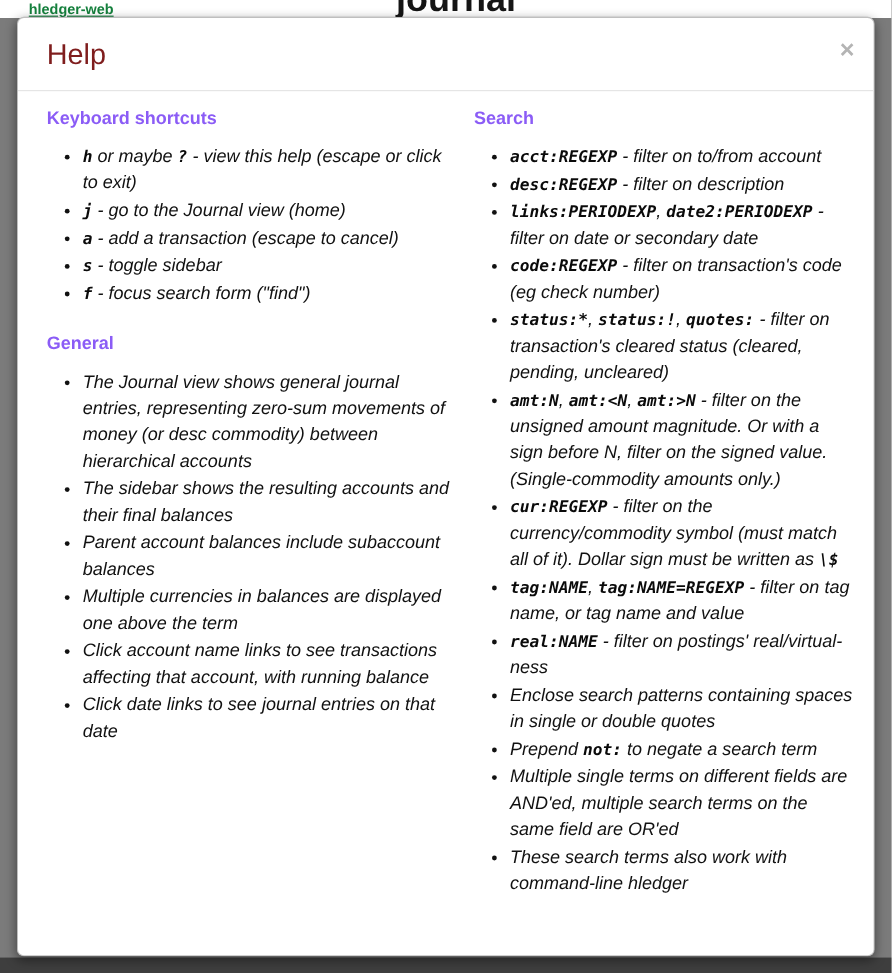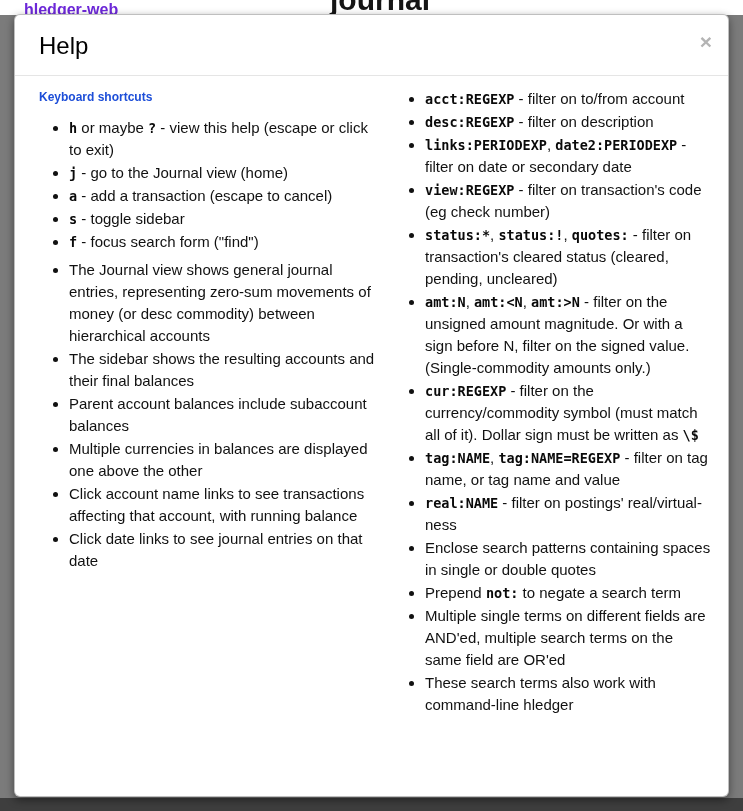--- a/index.html
+++ b/index.html
@@ -10,21 +10,21 @@
     position:relative;
   }
 
   
   .page-strip {
     position:absolute; top:0; left:0; width:100%; height:15px;
     background:#ffffff; overflow:hidden;
   }
   .brand {
     position:absolute; left:24px; top:1px;
-    color:#6d28d9; font-size:16px; font-weight:bold; text-decoration:underline;
+    color:#15803d; font-size:12px; font-weight:bold; text-decoration:underline;
     cursor:pointer;
   }
   .page-heading {
     position:absolute; left:330px; top:-17px;
     font-size:30px; font-weight:bold; color:#151515; white-space:nowrap;
   }
   .footer-strip {
     position:absolute; bottom:0; left:0; width:100%; height:13px;
     background:#3e3e3e;
   }
@@ -37,46 +37,47 @@
     border-radius:6px;
     box-shadow:0 3px 9px rgba(0,0,0,0.45);
     overflow:hidden;
   }
   .modal-header {
     position:relative;
     padding:17px 20px 15px 24px;
     border-bottom:1px solid #e5e5e5;
   }
   .modal-title {
-    font-size:24px; font-weight:500; color:#000000;
+    font-size:24px; font-weight:500; color:#7f1d1d;
   }
   .close-btn {
     position:absolute; right:16px; top:16px;
     background:none; border:none;
     font-size:21px; font-weight:bold; line-height:1;
     color:#b4b4b4; cursor:pointer;
     font-family:"Liberation Sans","DejaVu Sans",sans-serif;
   }
   .modal-body {
     display:flex;
     padding:12px 16px 20px 24px;
   }
   .col-left  { width:356px; padding-right:20px; }
   .col-right { flex:1; }
 
   .modal-body h3 {
-    font-size:12px; font-weight:bold; color:#1d4ed8;
+    font-size:15px; font-weight:bold; color:#8b5cf6;
     margin:2px 0 13px;
   }
   .col-left h3:nth-of-type(2) { margin-top:22px; }
 
   .modal-body ul {
     padding-left:30px;
     margin:0 0 6px;
     list-style:disc;
+    font-style:italic;
   }
   .modal-body li {
     font-size:15px; line-height:22px; color:#111;
     margin-bottom:1px;
   }
   .modal-body code {
     font-family:"DejaVu Sans Mono","Liberation Mono",monospace;
     font-size:13.5px; font-weight:bold; color:#0a0a0a;
   }
 </style>
@@ -104,36 +105,38 @@
       <div class="col-left">
         <h3>Keyboard shortcuts</h3>
         <ul>
             <li><code>h</code> or maybe <code>?</code> - view this help (escape or click to exit)</li>
             <li><code>j</code> - go to the Journal view (home)</li>
             <li><code>a</code> - add a transaction (escape to cancel)</li>
             <li><code>s</code> - toggle sidebar</li>
             <li><code>f</code> - focus search form ("find")</li>
           </ul>
 
+        <h3>General</h3>
         <ul>
             <li>The Journal view shows general journal entries, representing zero-sum movements of money (or desc commodity) between hierarchical accounts</li>
             <li>The sidebar shows the resulting accounts and their final balances</li>
             <li>Parent account balances include subaccount balances</li>
-            <li>Multiple currencies in balances are displayed one above the other</li>
+            <li>Multiple currencies in balances are displayed one above the term</li>
             <li>Click account name links to see transactions affecting that account, with running balance</li>
             <li>Click date links to see journal entries on that date</li>
           </ul>
       </div>
 
       <div class="col-right">
+        <h3>Search</h3>
         <ul>
             <li><code>acct:REGEXP</code> - filter on to/from account</li>
             <li><code>desc:REGEXP</code> - filter on description</li>
             <li><code>links:PERIODEXP</code>, <code>date2:PERIODEXP</code> - filter on date or secondary date</li>
-            <li><code>view:REGEXP</code> - filter on transaction's code (eg check number)</li>
+            <li><code>code:REGEXP</code> - filter on transaction's code (eg check number)</li>
             <li><code>status:*</code>, <code>status:!</code>, <code>quotes:</code> - filter on transaction's cleared status (cleared, pending, uncleared)</li>
             <li><code>amt:N</code>, <code>amt:&lt;N</code>, <code>amt:&gt;N</code> - filter on the unsigned amount magnitude. Or with a sign before N, filter on the signed value. (Single-commodity amounts only.)</li>
             <li><code>cur:REGEXP</code> - filter on the currency/commodity symbol (must match all of it). Dollar sign must be written as <code>\$</code></li>
             <li><code>tag:NAME</code>, <code>tag:NAME=REGEXP</code> - filter on tag name, or tag name and value</li>
             <li><code>real:NAME</code> - filter on postings' real/virtual-ness</li>
             <li>Enclose search patterns containing spaces in single or double quotes</li>
             <li>Prepend <code>not:</code> to negate a search term</li>
             <li>Multiple single terms on different fields are AND'ed, multiple search terms on the same field are OR'ed</li>
             <li>These search terms also work with command-line hledger</li>
           </ul>

